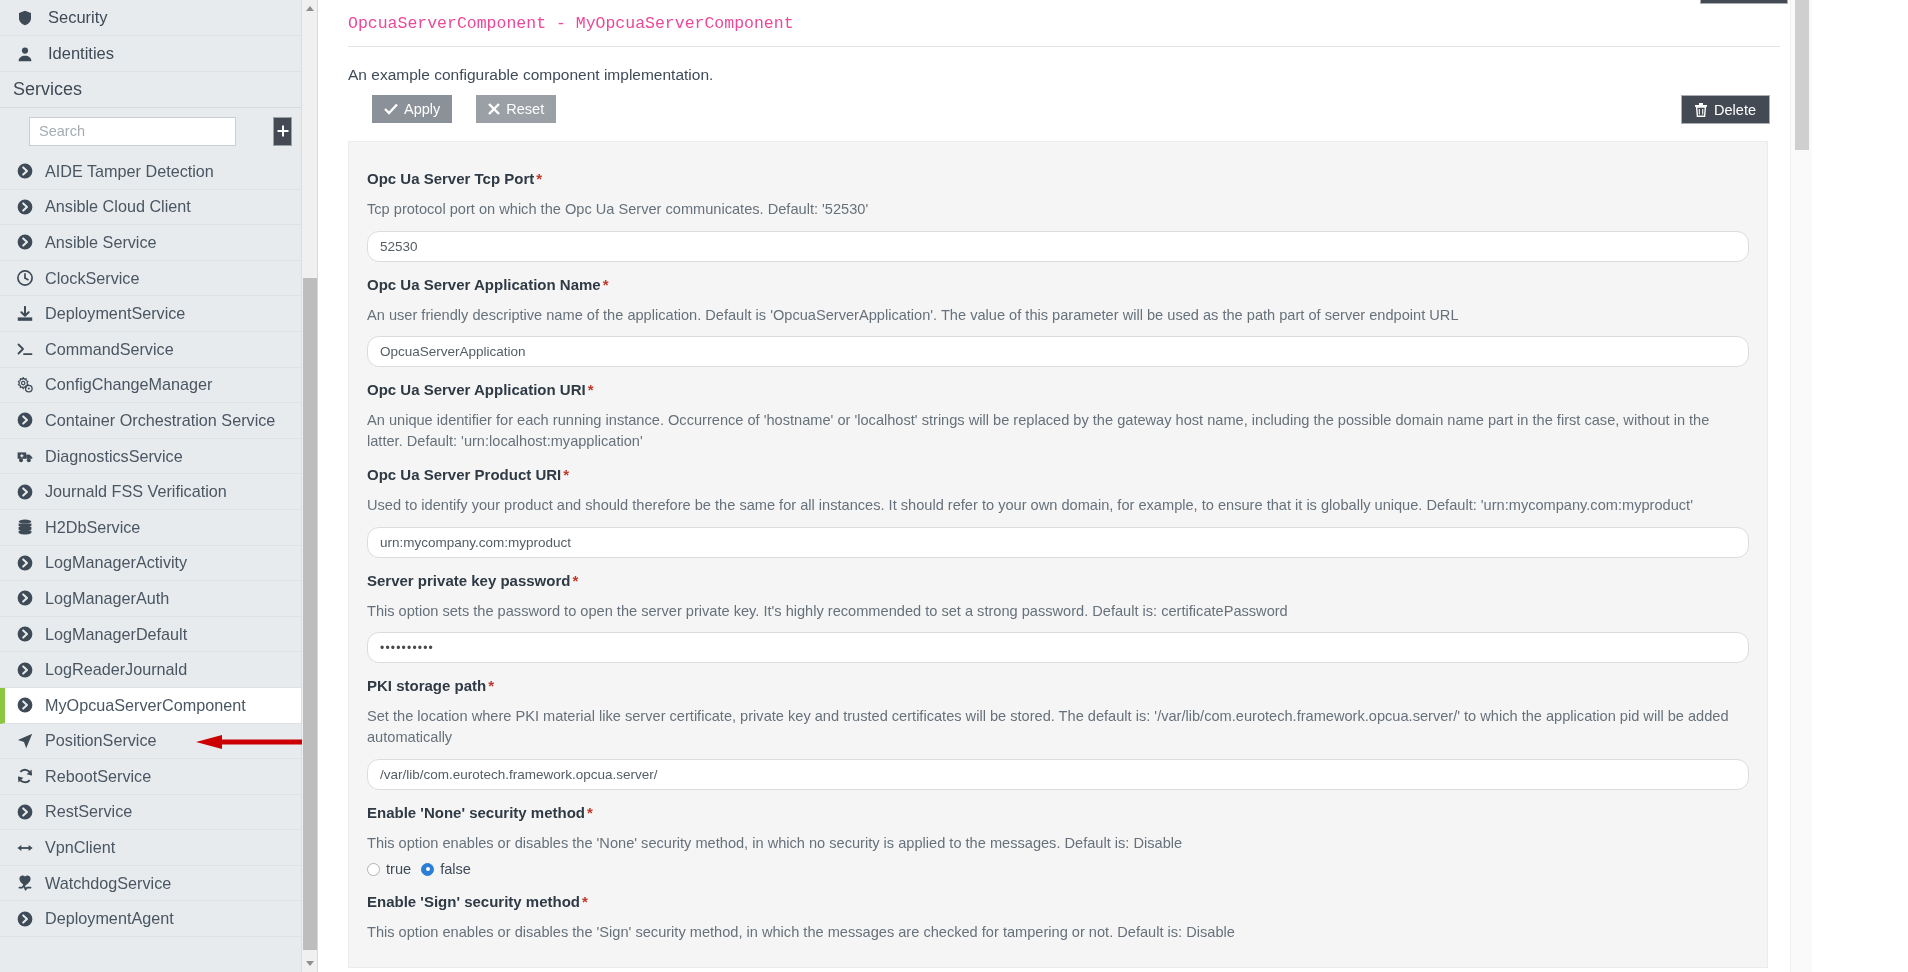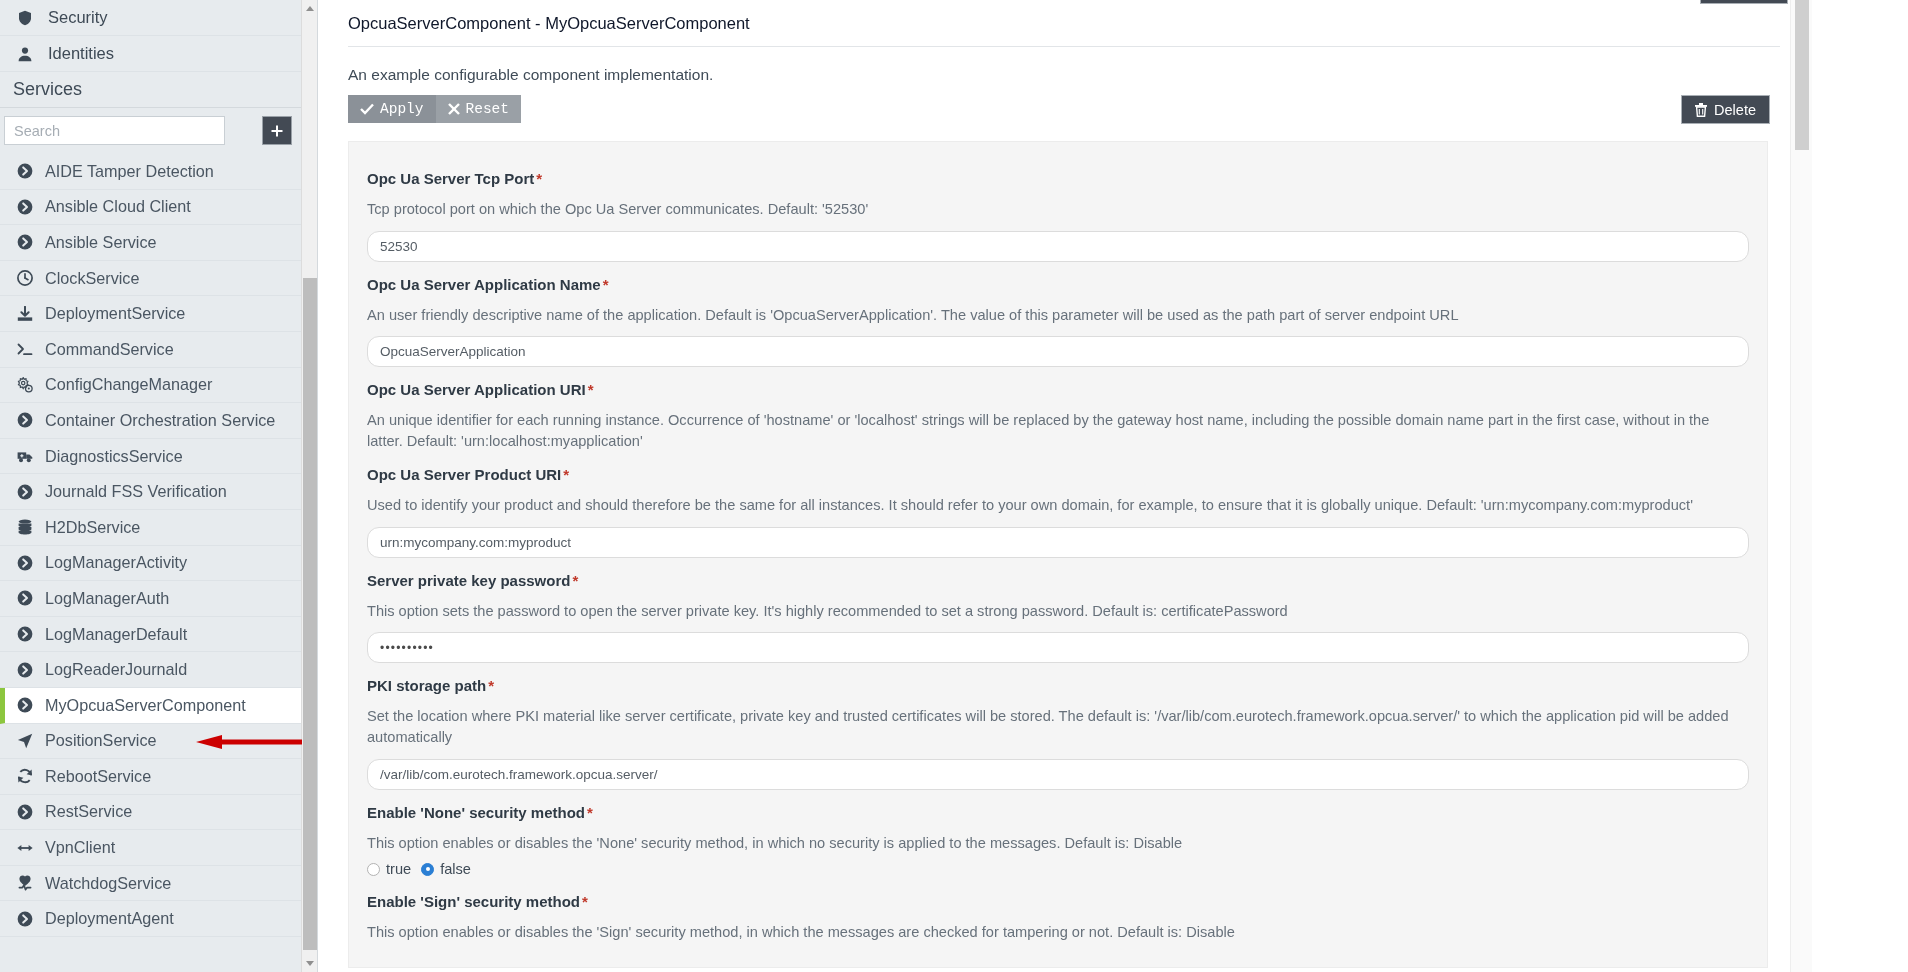--- a/index.html
+++ b/index.html
@@ -47,22 +47,22 @@
   .section-title {
     height: 36px; display:flex; align-items:center;
     padding-left: 13px;
     font-size: 18px;
     color: #3e4a56;
     background: #e7ebee;
     border-bottom: 1px solid #d4d9dd;
   }
 
   .search-row {
-    display:flex; align-items:flex-start;
-    padding: 8px 10px 8px 4px;
+    display:flex; align-items:center;
+    padding: 8px 10px 8px 29px;
     background:#e7ebee;
     height: 46px;
     gap: 29px;
   }
   .search-input {
     flex: 1 1 auto;
     height: 29px;
     border: 1px solid #c9cfd4;
     background: #fff;
     font-size: 14.5px;
@@ -146,22 +146,23 @@
     background: #ffffff;
     overflow: hidden;
   }
   .main-scroll { position:absolute; left:0; top:0; right:22px; bottom:0; overflow:hidden; }
 
   .page-head {
     padding: 14px 0 0 14px;
   }
   .page-title {
     font-size: 16.5px;
-    color: #0f172a;
+    color: #ec4899;
     padding: 0 0 13px 16px;
+    font-family: Liberation Mono, monospace;
   }
   .hr { height:1px; background:#e2e5e8; margin: 0 10px 0 16px; }
 
   .page-desc {
     font-size: 15.5px;
     color: #3f4b57;
     padding: 19px 0 0 30px;
   }
 
   .btnbar {
@@ -170,22 +171,23 @@
     position: relative;
   }
   .btn {
     height: 28px;
     display:inline-flex; align-items:center; gap:6px;
     font-size: 14.5px;
     color:#ffffff;
     padding: 0 12px;
     border: none;
     cursor: default;
-    font-family: Liberation Mono, monospace;
+    font-family: Liberation Sans, sans-serif;
     line-height: 1;
+    margin-left: 24px;
   }
   .btn-apply { background:#8b9198; }
   .btn-reset { background:#9aa0a6; }
   .btn svg { display:block; }
 
   .btn-delete {
     position:absolute;
     right: 20px; top: 11px;
     height: 29px;
     background:#434a54;

